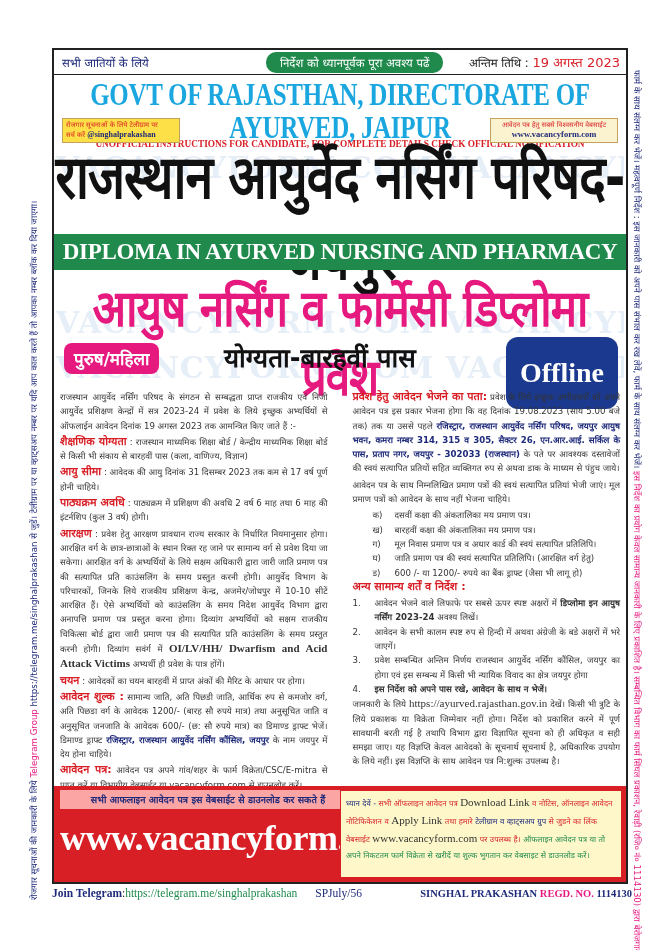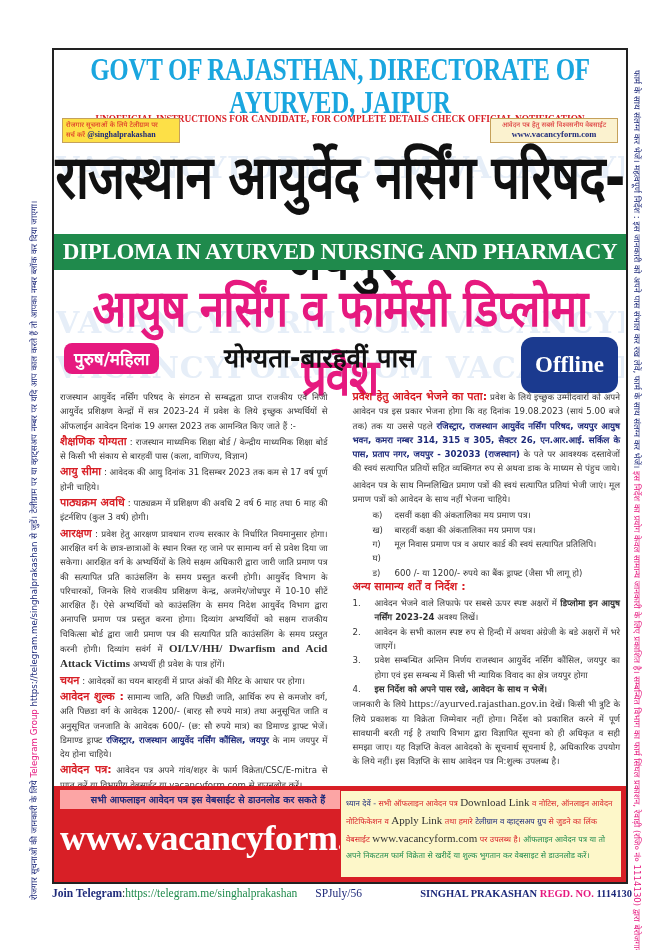--- a/index.html
+++ b/index.html
@@ -16,21 +16,21 @@
   .tg-box { position:absolute; left:8px; top:68px; width:110px; border:1px solid #c5a15b; background:#fde047; font-family:"DejaVu Sans", sans-serif; font-size:6.8px; color:#d81f26; padding:2px 3px; line-height:9px; z-index:3; }
   .tg-box b { color:#1e2a7a; font-family:"Liberation Serif", serif; font-size:8px; }
   .vf-box { position:absolute; right:8px; top:68px; width:120px; border:1px solid #c5a15b; background:#fbf2cf; font-family:"DejaVu Sans", sans-serif; font-size:6.8px; color:#d81f26; padding:2px 3px; line-height:9px; text-align:center; z-index:3; }
   .vf-box b { color:#1e2a7a; font-family:"Liberation Serif", serif; font-size:8.5px; }
   .hindi-title { position:absolute; left:0; right:0; top:84px; text-align:center; font-family:"DejaVu Sans", sans-serif; font-weight:bold; font-size:50px; color:#111; letter-spacing:-1px; z-index:2; transform:scaleY(1.2); transform-origin:top; }
   .diploma-band { position:absolute; left:0; right:0; top:184px; height:36px; background:#1f8a4c; color:#fff; text-align:center; font-family:"Liberation Serif", serif; font-weight:bold; font-size:23px; line-height:36px; z-index:2; letter-spacing:-0.3px; }
   .ayush { position:absolute; left:0; right:0; top:222px; text-align:center; font-family:"DejaVu Sans", sans-serif; font-weight:bold; color:#e6197f; font-size:44px; z-index:2; letter-spacing:-1px; transform:scaleY(1.15); transform-origin:top; }
   .row3 { position:absolute; left:0; right:0; top:293px; height:36px; z-index:2; }
   .pill-gender { position:absolute; left:10px; top:0; background:#e6197f; color:#fff; font-family:"DejaVu Sans", sans-serif; font-weight:bold; font-size:17px; padding:4px 10px; border-radius:8px; }
   .qual { position:absolute; left:170px; top:-4px; font-family:"DejaVu Sans", sans-serif; font-weight:bold; font-size:26px; color:#111; }
-  .pill-offline { position:absolute; right:8px; top:-6px; background:#1b3a8f; color:#fff; font-family:"Liberation Serif", serif; font-weight:bold; font-size:23px; padding:8px 14px; border-radius:12px; line-height:40px; }
+  .pill-offline { position:absolute; right:8px; top:-6px; background:#1b3a8f; color:#fff; font-family:"Liberation Serif", serif; font-weight:bold; font-size:28px; padding:16px 14px; border-radius:12px; line-height:40px; }
   .cols { position:absolute; left:6px; right:6px; top:340px; height:390px; display:flex; gap:25px; z-index:2; font-family:"DejaVu Sans", sans-serif; font-size:8.6px; line-height:14.3px; color:#333; }
   .col { flex:1; text-align:justify; }
   .col p { margin:0 0 2px 0; }
   .h { color:#d81f26; font-weight:bold; font-size:11px; }
   .hb { color:#1e2a7a; font-weight:bold; }
   .lat { font-family:"Liberation Serif", serif; font-weight:bold; font-size:11px; }
   .ol { margin:0; padding-left:0; list-style:none; }
   .ol li { display:flex; }
   .ol li .n { flex:0 0 22px; }
   .docs li { padding-left:20px; }
@@ -63,20 +63,25 @@
 <div class="side side-right">
   <span>फार्म के साथ संलग्न कर भेजें। महत्वपूर्ण निर्देश : इस जानकारी को अपने पास संभाल कर रख लेवें, फार्म के साथ संलग्न कर भेजें। </span><span class="pink">इस निर्देश का प्रयोग केवल सामान्य जानकारी के लिए प्रकाशित है। सम्बन्धित विभाग का फार्म सिंघल प्रकाशन, रेवाड़ी (रजि० नं० 1114130) द्वारा बेरोजगारों के लिए प्रकाशित है। सम्बन्धित विभाग पर आवेदन पत्र मिलेगा।</span>
 </div>
 
 <div class="page">
   <div class="wm" style="top:100px">VACANCYFORM.COM VACANCYFORM.COM</div>
   <div class="wm" style="top:180px">VACANCYFORM.COM VACANCYFORM.COM</div>
   <div class="wm" style="top:255px">VACANCYFORM.COM VACANCYFORM.COM</div>
   <div class="wm" style="top:300px">VACANCYFORM.COM VACANCYFORM.COM</div>
 
+  <div class="topbar">
+    <span class="left">सभी जातियों के लिये</span>
+    <span class="mid">निर्देश को ध्यानपूर्वक पूरा अवश्य पढें</span>
+    <span class="right"><span>अन्तिम तिथि : </span><span class="date">19 अगस्त 2023</span></span>
+  </div>
 
   <div class="govt">GOVT OF RAJASTHAN, DIRECTORATE OF AYURVED, JAIPUR</div>
   <div class="unoff">UNOFFICIAL INSTRUCTIONS FOR CANDIDATE, FOR COMPLETE DETAILS CHECK OFFICIAL NOTIFICATION</div>
 
   <div class="tg-box">
     <div>रोजगार सूचनाओं के लिये टेलीग्राम पर</div>
     <div><span>सर्च करें</span> <b>@singhalprakashan</b></div>
   </div>
   <div class="vf-box">
     <div>आवेदन पत्र हेतु सबसे विश्वसनीय वेबसाईट</div>
@@ -115,20 +120,21 @@
         <li>
             <span class="n">ख)</span>
             <span>बारहवीं कक्षा की अंकतालिका मय प्रमाण पत्र।</span>
           </li>
         <li>
             <span class="n">ग)</span>
             <span>मूल निवास प्रमाण पत्र व अधार कार्ड की स्वयं सत्यापित प्रतिलिपि।</span>
           </li>
         <li>
             <span class="n">घ)</span>
+            <span>जाति प्रमाण पत्र की स्वयं सत्यापित प्रतिलिपि। (आरक्षित वर्ग हेतु)</span>
           </li>
         <li>
             <span class="n">ड)</span>
             <span>600 /- या 1200/- रुपये का बैंक ड्राफ्ट (जैसा भी लागू हो)</span>
           </li>
       </ul>
       <p class="h">अन्य सामान्य शर्तें व निर्देश :</p>
       <ul class="ol">
         <li>
             <span class="n">1.</span>

